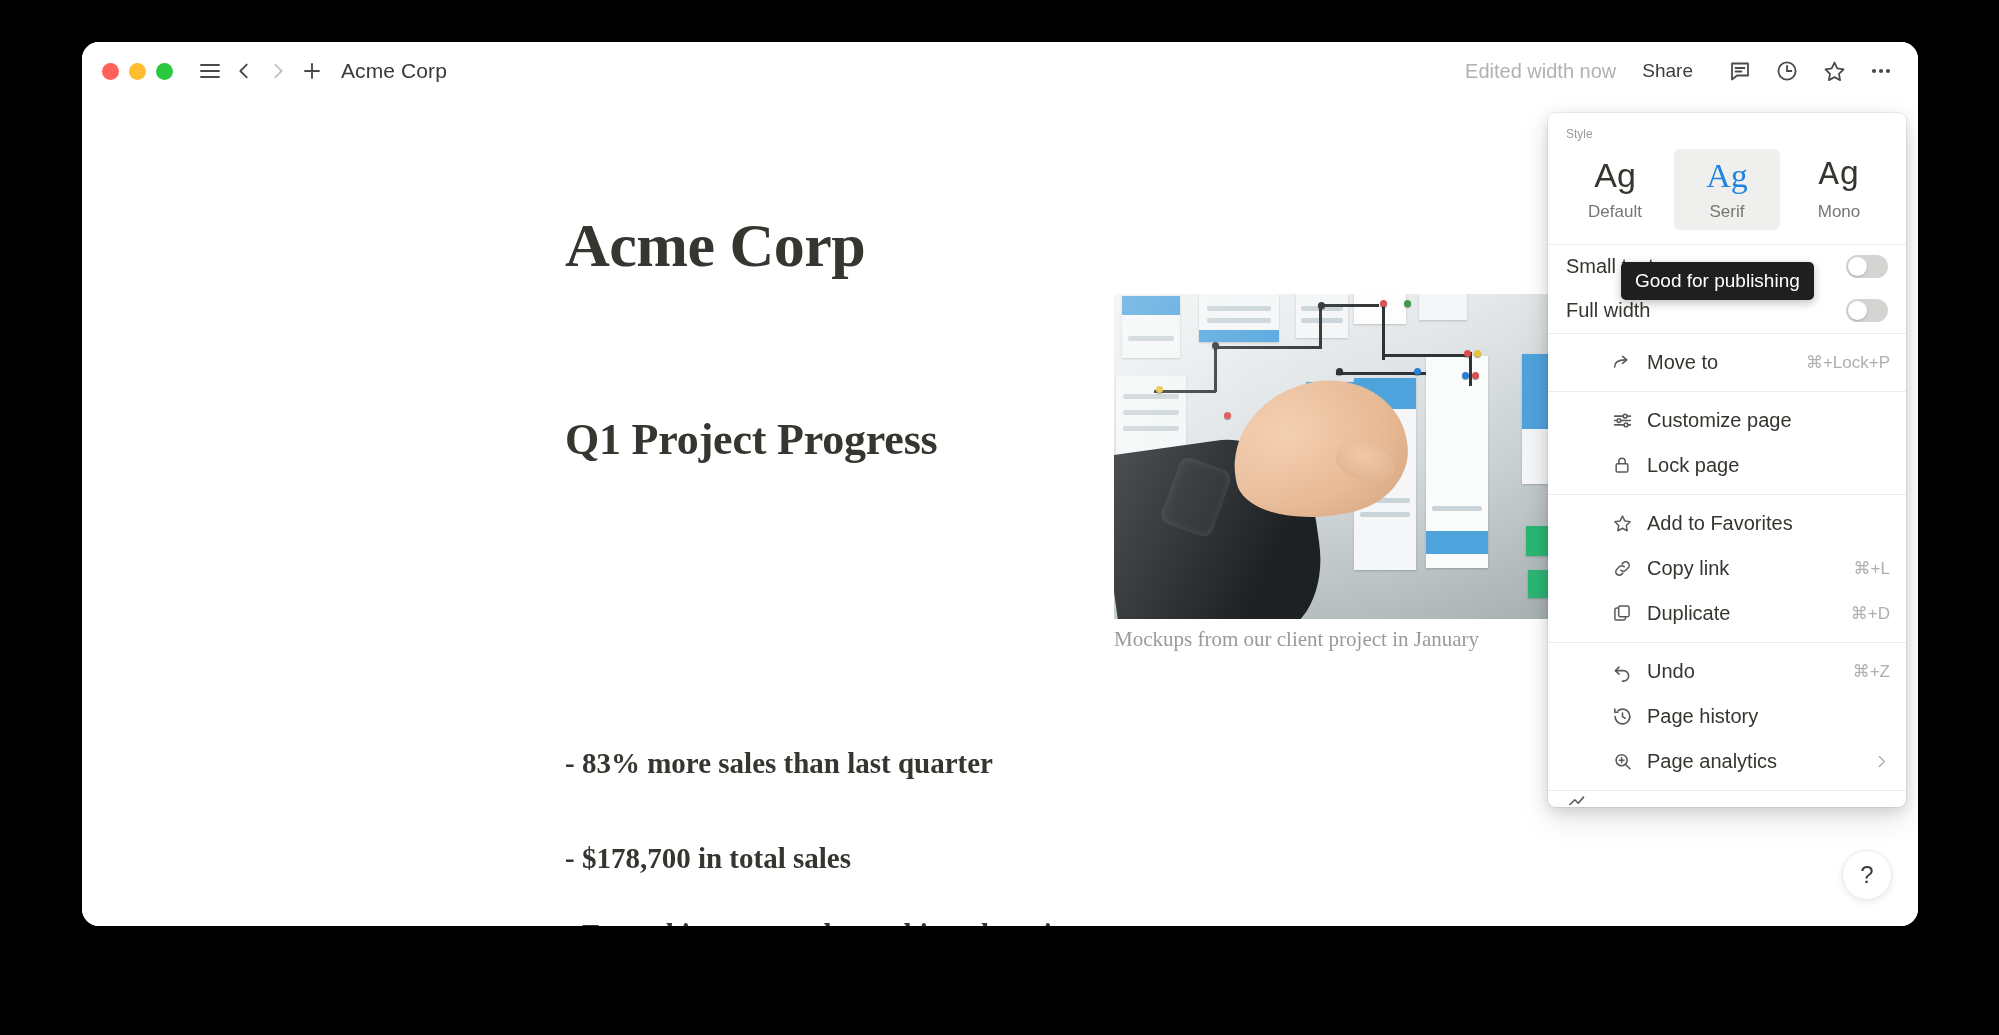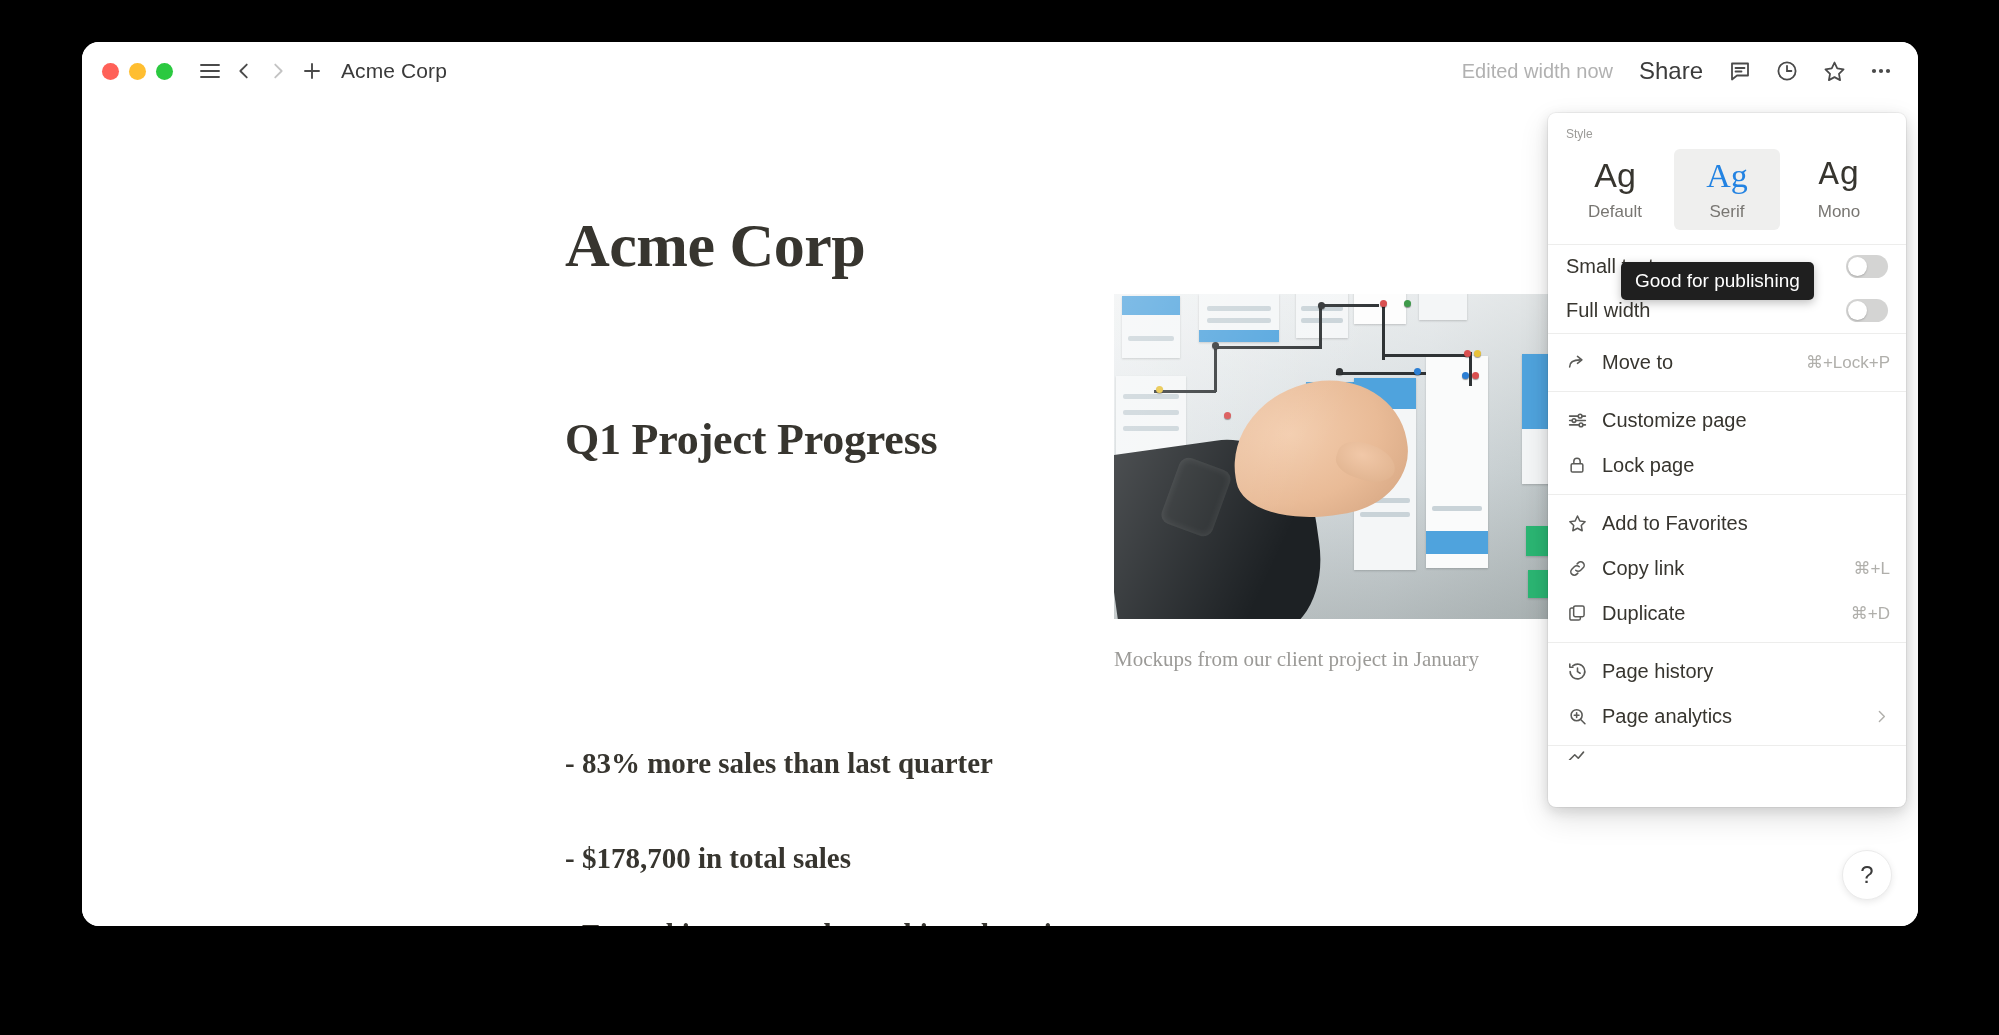--- a/index.html
+++ b/index.html
@@ -76,23 +76,23 @@
 
   #titlebar .spacer { flex: 1; }
 
   #edited-label {
     font-size: 20px;
     color: #b1b1b1;
     margin-right: 26px;
     white-space: nowrap;
   }
   #share-button {
-    font-size: 24px;
+    font-size: 19px;
     color: #3c3c3c;
-    margin-right: 22px;
+    margin-right: 32px;
     white-space: nowrap;
   }
   .tb-right-icons { display: flex; align-items: center; gap: 17px; }
   .tb-right-icons .tb-icon { width: 30px; height: 30px; color: #4a4a4a; }
 
   
   #doc {
     position: absolute;
     left: 0; top: 58px;
     right: 0; bottom: 0;
@@ -211,21 +211,21 @@
     background: radial-gradient(ellipse at 40% 35%, #f1c8a8 0%, #ddaf8a 100%);
     border-radius: 50% 60% 55% 45%;
     transform: rotate(18deg);
   }
   #photo .glare {
     position:absolute; inset:0;
     background: linear-gradient(115deg, rgba(255,255,255,.28) 0%, rgba(255,255,255,0) 45%);
   }
 
   #photo-caption {
-    margin-top: 28px;
+    margin-top: 8px;
     font-size: 21px;
     color: #9b9a97;
     font-family: "Liberation Serif", "DejaVu Serif", serif;
   }
 
   
   #help-button {
     position: absolute;
     right: 26px;
     bottom: 26px;
@@ -328,21 +328,21 @@
   }
   .menu-item .mi-icon {
     width: 22px; height: 22px;
     display: flex; align-items: center; justify-content: center;
     color: #5a5a57;
     flex: none;
   }
   .menu-item .mi-label { flex: 1; font-size: 20px; color: #37352f; white-space: nowrap; }
   .menu-item .mi-shortcut { font-size: 17px; color: #b0afab; white-space: nowrap; }
   .menu-item .mi-chevron { color: #b0afab; display: flex; align-items: center; }
-  .menu-group { padding: 6px 0; }
+  .menu-group { padding: 6px 0; margin-left: 45px; }
 
   #menu-clip-hint {
     height: 14px;
     overflow: hidden;
     padding-left: 18px;
     color: #5a5a57;
   }
 
   
   #tooltip {
@@ -647,20 +647,30 @@
         <span class="mi-shortcut">⌘+D</span>
       </div>
     </div>
 
     <div class="menu-divider"></div>
 
     <div class="menu-group">
       <div class="menu-item">
         <span class="mi-icon">
           <svg width="21" height="21" viewBox="0 0 24 24" fill="none" stroke="currentColor" stroke-width="1.8" stroke-linecap="round" stroke-linejoin="round">
+            <path d="M8 7L4 11l4 4"></path>
+              <path d="M4 11h9a6 6 0 010 12h-1"></path>
+          </svg>
+        </span>
+        <span class="mi-label">Undo</span>
+        <span class="mi-shortcut">⌘+Z</span>
+      </div>
+      <div class="menu-item">
+        <span class="mi-icon">
+          <svg width="21" height="21" viewBox="0 0 24 24" fill="none" stroke="currentColor" stroke-width="1.8" stroke-linecap="round" stroke-linejoin="round">
             <path d="M3.6 12a8.4 8.4 0 103-6.4"></path>
               <path d="M3.2 3.6v3.6h3.6"></path>
             <path d="M12 8v4.2l3 1.8"></path>
           </svg>
         </span>
         <span class="mi-label">Page history</span>
         <span class="mi-shortcut"></span>
       </div>
       <div class="menu-item">
         <span class="mi-icon">

